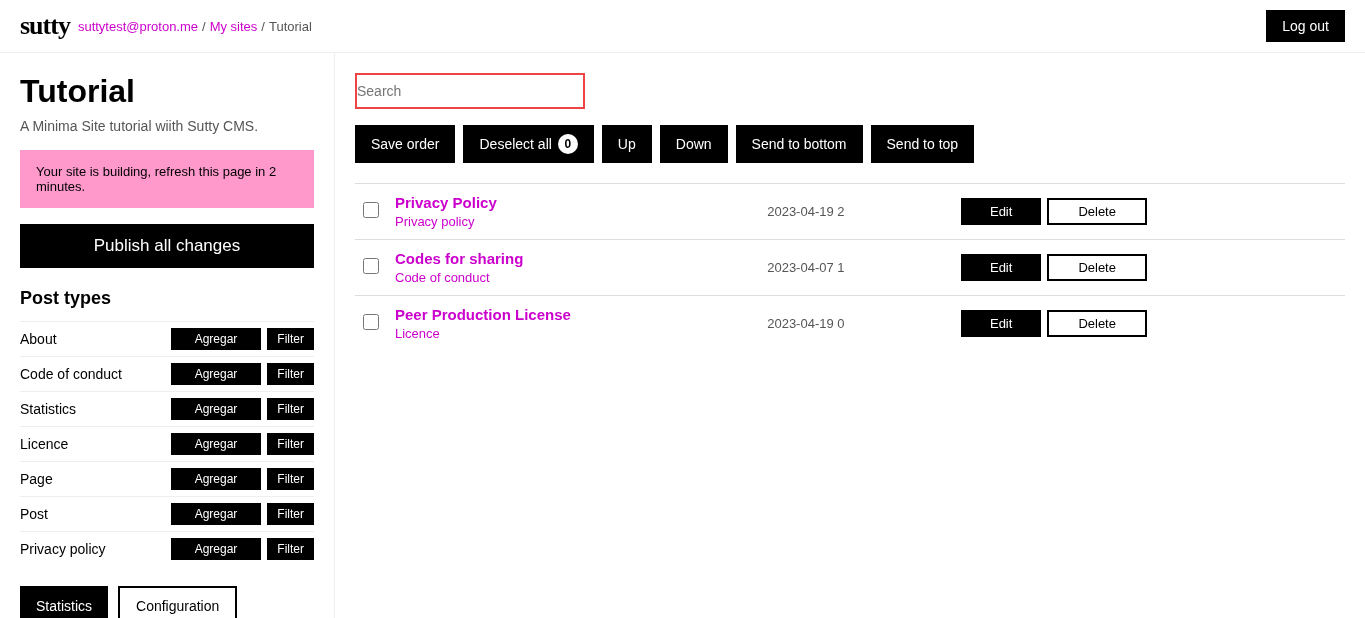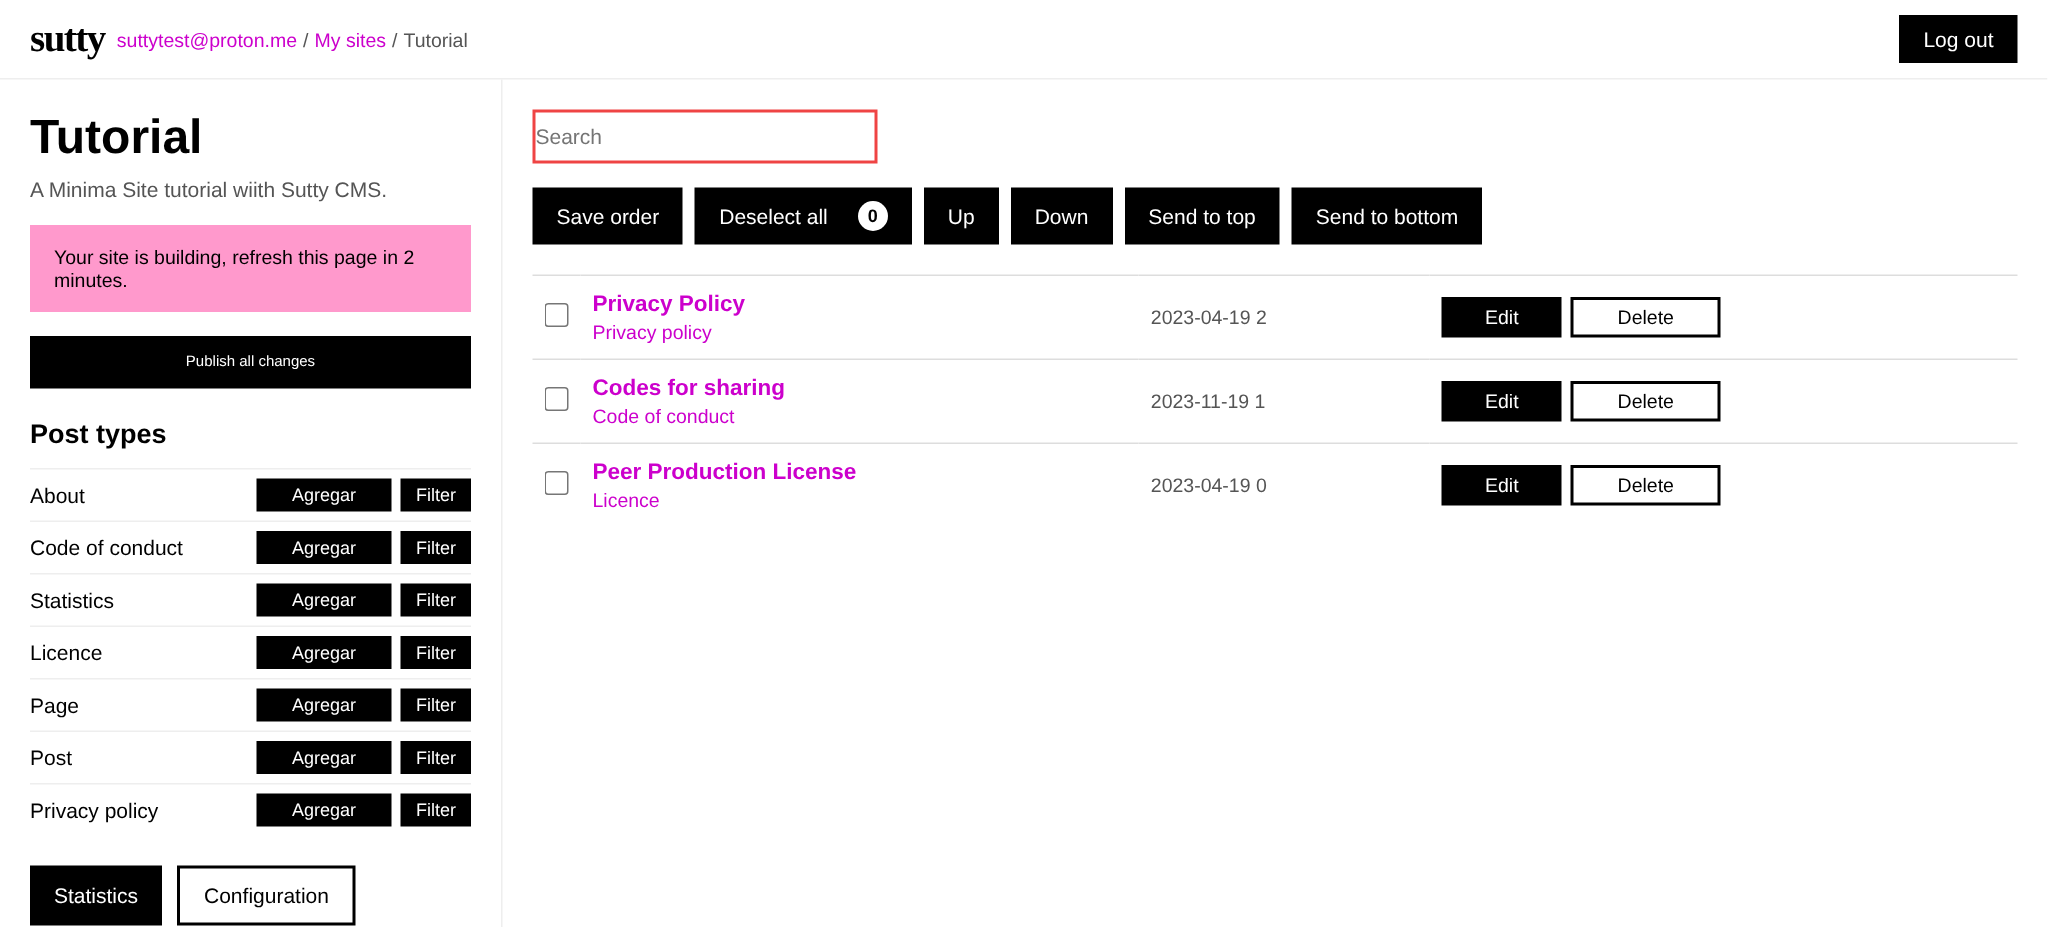--- a/index.html
+++ b/index.html
@@ -60,21 +60,21 @@
       font-size: 13px;
       color: #000;
     }
     .btn-publish {
       display: block;
       width: 100%;
       background: #000;
       color: #fff;
       border: none;
       padding: 12px;
-      font-size: 10px;
+      font-size: 17px;
       cursor: pointer;
       margin-bottom: 20px;
       text-align: center;
     }
     .post-types-title {
       font-size: 18px;
       font-weight: bold;
       margin-bottom: 12px;
     }
     .post-type-row {
@@ -154,21 +154,21 @@
     }
     .btn-deselect {
       background: #000;
       color: #fff;
       border: none;
       padding: 9px 16px;
       font-size: 14px;
       cursor: pointer;
       display: flex;
       align-items: center;
-      gap: 20px;
+      gap: 6px;
     }
     .deselect-badge {
       background: #fff;
       color: #000;
       border-radius: 50%;
       width: 20px;
       height: 20px;
       display: inline-flex;
       align-items: center;
       justify-content: center;
@@ -312,22 +312,22 @@
     <input class="search-bar" type="text" placeholder="Search" style="">
 
     <div class="toolbar">
       <button class="btn-toolbar">Save order</button>
       <button class="btn-deselect">
         <span>Deselect all</span>
         <span class="deselect-badge">0</span>
       </button>
       <button class="btn-toolbar">Up</button>
       <button class="btn-toolbar">Down</button>
+      <button class="btn-toolbar">Send to bottom</button>
       <button class="btn-toolbar">Send to top</button>
-      <button class="btn-toolbar">Send to bottom</button>
     </div>
 
     <table class="items-table">
       <tbody>
 
         <tr>
           <td class="checkbox-cell">
             <input type="checkbox" class="item-checkbox" style="">
           </td>
           <td>
@@ -344,21 +344,21 @@
         </tr>
 
         <tr>
           <td class="checkbox-cell">
             <input type="checkbox" class="item-checkbox" style="">
           </td>
           <td>
             <a class="item-title" href="#">Codes for sharing</a>
             <a class="item-subtitle" href="#">Code of conduct</a>
           </td>
-          <td class="item-date">2023-11-19 1</td>
+          <td class="item-date">2023-04-07 1</td>
           <td>
             <div class="item-actions">
               <button class="btn-edit">Edit</button>
               <button class="btn-delete">Delete</button>
             </div>
           </td>
         </tr>
 
         <tr>
           <td class="checkbox-cell">

